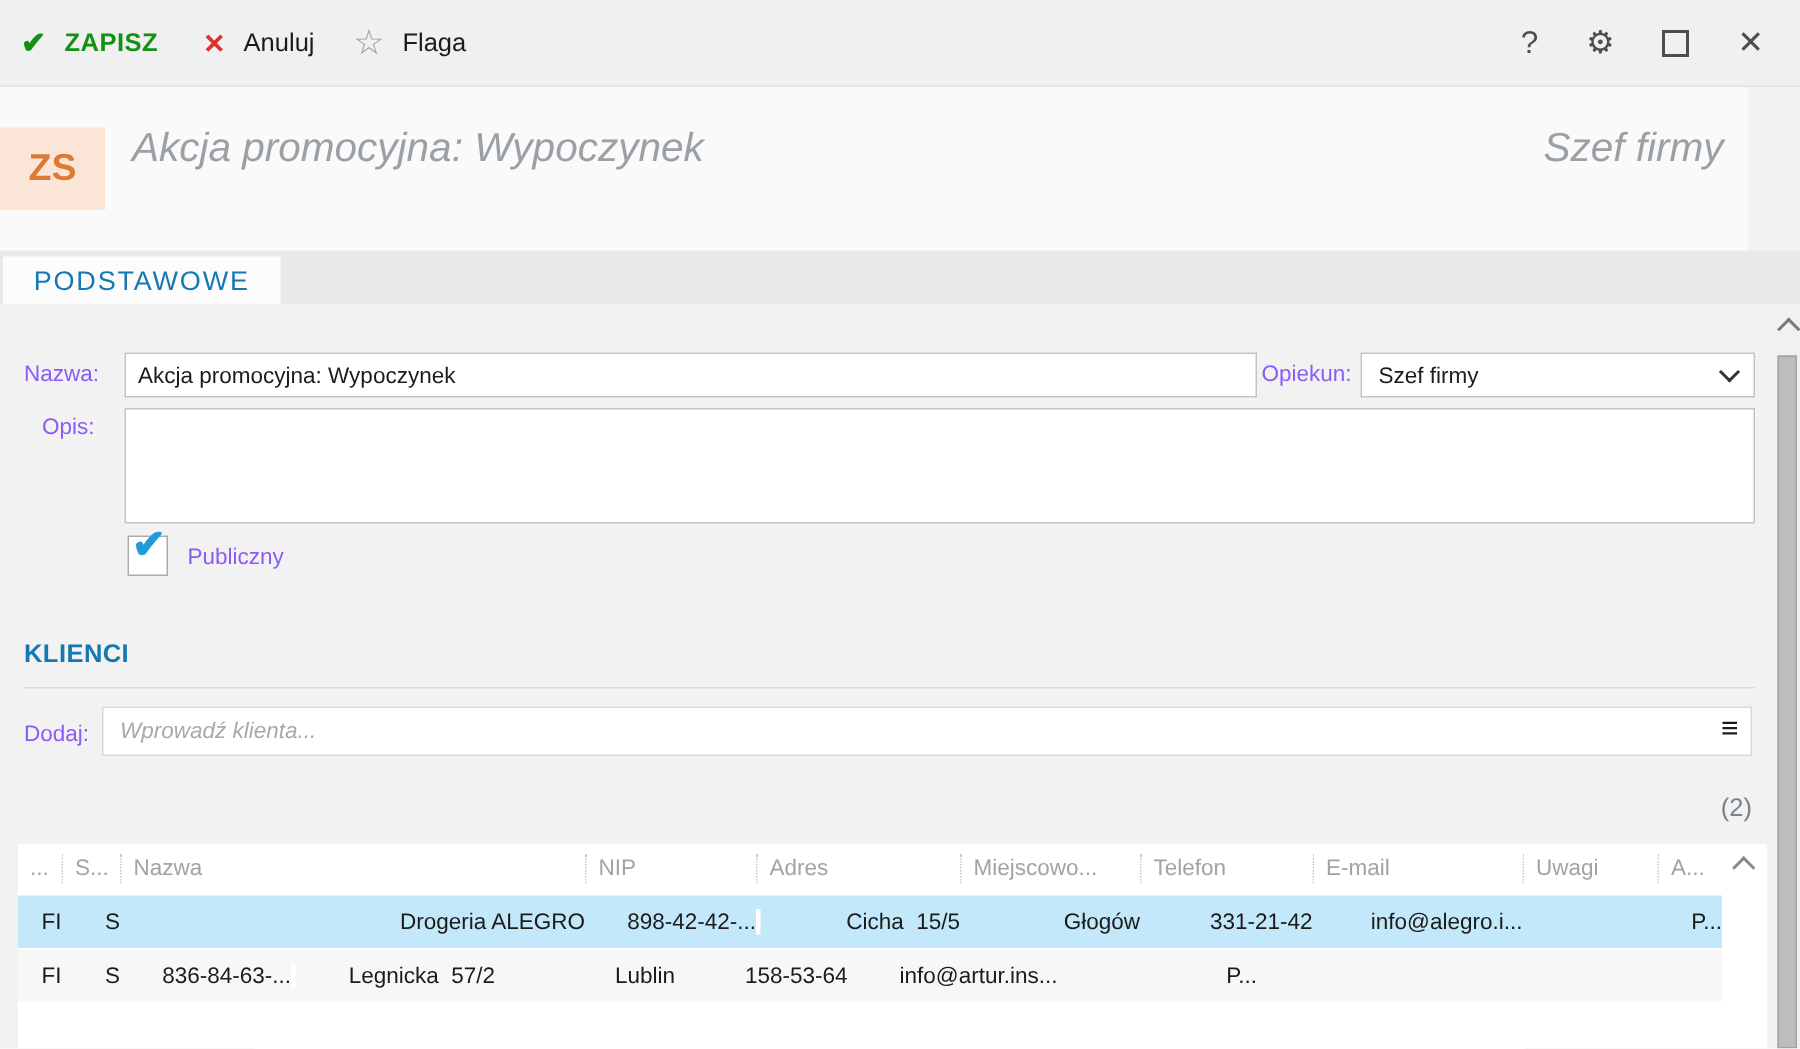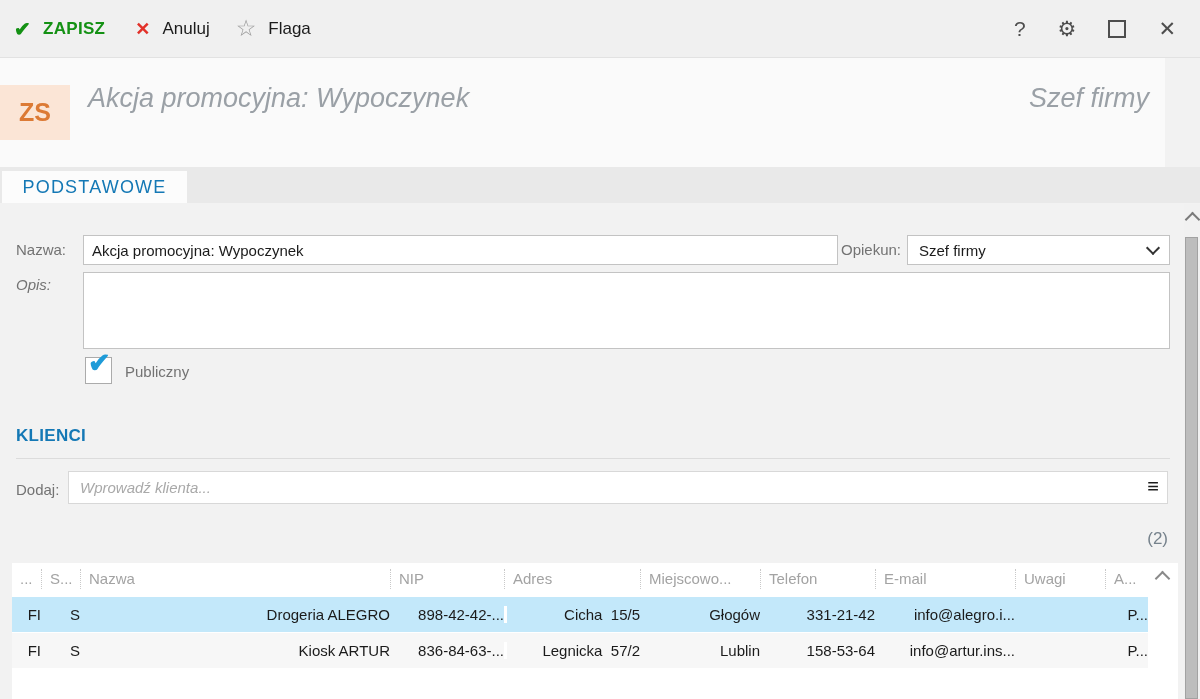--- a/index.html
+++ b/index.html
@@ -35,24 +35,24 @@
   .title { position:absolute; left:88px; top:25px; font-size:27px; font-style:italic; color:#9aa0a6; white-space:pre; }
   .owner { position:absolute; right:16px; top:25px; font-size:27px; font-style:italic; color:#9aa0a6; }
   
   .tabstrip { position:absolute; top:167px; left:0; width:1200px; height:36px; background:#e9e9e9; }
   .tab {
     position:absolute; left:2px; top:4px; width:185px; height:32px; background:#fcfcfc;
     color:#1478b5; font-weight:normal; font-size:18px; letter-spacing:1.2px;
     display:flex; align-items:center; justify-content:center;
   }
   
-  .lbl { position:absolute; font-size:15px; color:#737373; }
+  .lbl { position:absolute; font-size:15px; color:#8b5cf6; }
   .lbl-name { left:16px; top:241px; }
   .lbl-caretaker { left:841px; top:241px; }
-  .lbl-desc { left:16px; top:276px;font-style:italic; }
+  .lbl-desc { left:28px; top:276px; }
   .lbl-public { left:125px; top:363px; }
   .lbl-add { left:16px; top:481px; }
 
   .txt {
     position:absolute; background:#fff; border:1px solid #c3c3c3; box-sizing:border-box;
     font-family:"Liberation Sans", sans-serif; font-size:15px; color:#1b1b1b; padding:0 8px; outline:none;
   }
   .name-input { left:83px; top:235px; width:755px; height:30px; }
   .selectbox {
     position:absolute; left:907px; top:235px; width:263px; height:30px;
@@ -186,21 +186,20 @@
       <div class="td c5">Głogów</div>
       <div class="td c6">331-21-42</div>
       <div class="td c7">info@alegro.i...</div>
       <div class="td c8"></div>
       <div class="td c9">P...</div>
     </div>
 
     <div class="trow even">
       <div class="td c0">FI</div>
       <div class="td c1">S</div>
-      <div class="td c2">Kiosk ARTUR</div>
       <div class="td c3">836-84-63-...</div>
       <div class="td c4">Legnicka  57/2</div>
       <div class="td c5">Lublin</div>
       <div class="td c6">158-53-64</div>
       <div class="td c7">info@artur.ins...</div>
       <div class="td c8"></div>
       <div class="td c9">P...</div>
     </div>
 
     <div class="tscroll">

